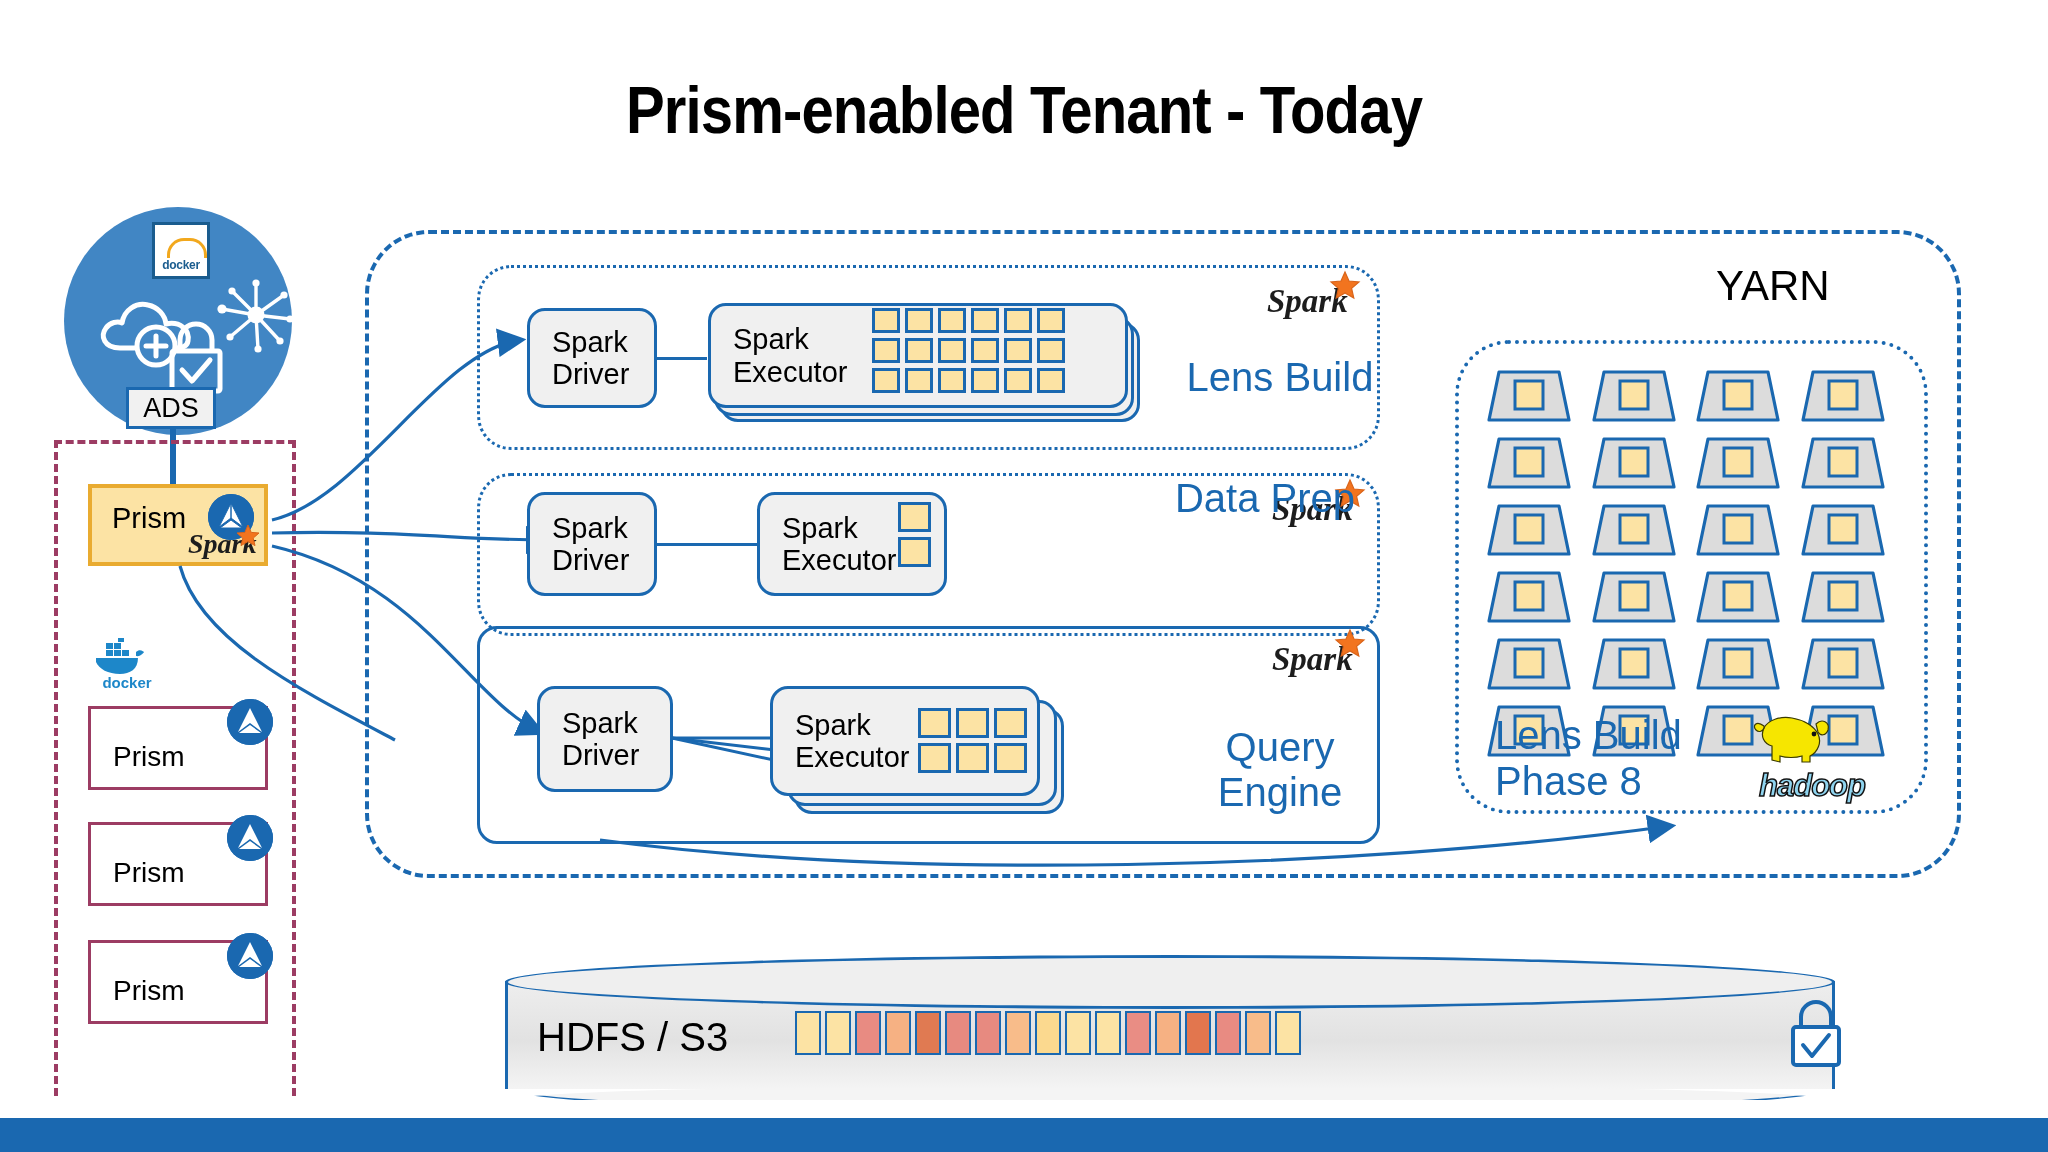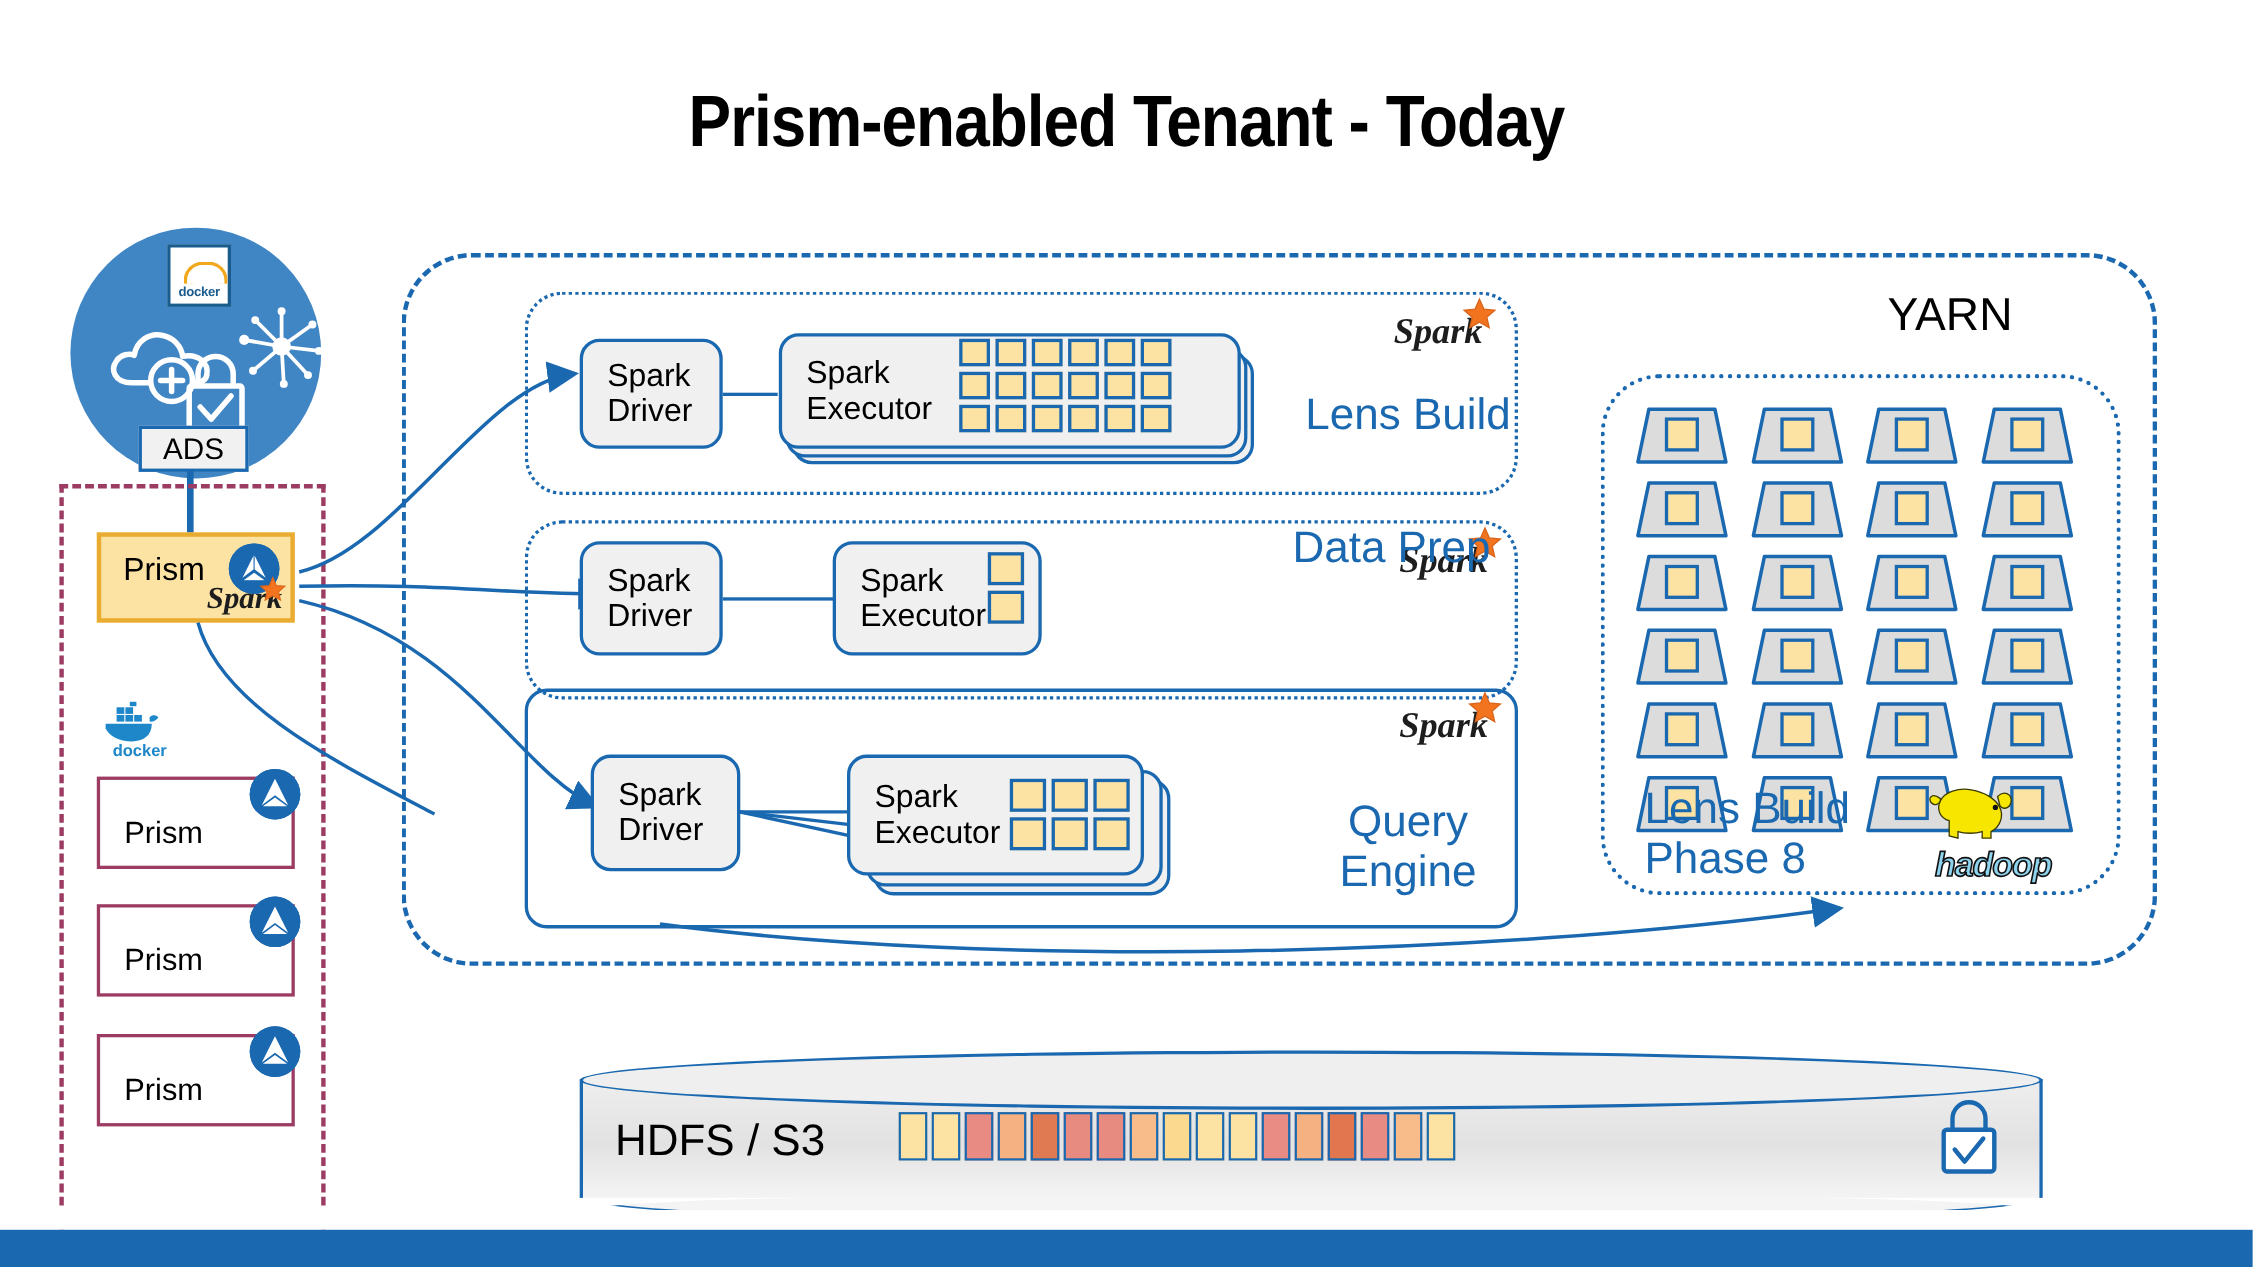--- a/index.html
+++ b/index.html
@@ -21,21 +21,21 @@
   #wd-arc{position:absolute;left:12px;top:13px;width:34px;height:17px;
           border:3px solid #f2a81d;border-bottom:none;border-radius:17px 17px 0 0;}
   #wd-text{font-size:12px;font-weight:bold;color:#1a5c8e;
            letter-spacing:-.3px;margin-bottom:4px;position:relative;z-index:2;}
 
   .wicon{position:absolute;}
   #cloud-icon{left:96px;top:288px;}
   #hub-icon{left:218px;top:275px;}
   #lock-icon{left:163px;top:318px;}
 
-  #ads-box{position:absolute;left:126px;top:387px;width:100px;height:42px;
+  #ads-box{position:absolute;left:126px;top:387px;width:90px;height:42px;
            background:#f1f1f1;border:3px solid #1a68b0;box-sizing:border-box;
            display:flex;align-items:center;justify-content:center;
            font-size:27px;}
   #ads-stem{position:absolute;left:170px;top:427px;width:6px;height:62px;
             background:#1a68b0;}
 
   
   #tenant-box{position:absolute;left:54px;top:440px;width:242px;height:692px;
               border:4px dashed #9c3c63;box-sizing:border-box;}
 
@@ -93,21 +93,21 @@
              row-gap:9px;column-gap:8px;}
   .trap{position:relative;width:88px;height:58px;}
   #p2-label{position:absolute;left:1495px;top:712px;width:250px;
             color:#1a68b0;font-size:40px;line-height:1.15;text-align:left;}
   #hadoop-logo{position:absolute;left:1742px;top:710px;width:140px;text-align:center;}
   #hadoop-word{font-size:31px;font-weight:bold;font-style:italic;color:#8fd4ef;
                -webkit-text-stroke:1.5px #111;letter-spacing:-1px;
                font-family:"Liberation Sans",sans-serif;line-height:1;}
 
   
-  #cyl{position:absolute;left:527px;top:955px;width:1330px;height:160px;}
+  #cyl{position:absolute;left:505px;top:955px;width:1330px;height:160px;padding-left:48px;}
   #cyl-body{position:absolute;left:0;top:26px;width:1330px;height:108px;
             background:linear-gradient(to bottom,#eeeeee 0%,#e2e2e2 55%,#f4f4f4 100%);
             border-left:3px solid #1a68b0;border-right:3px solid #1a68b0;
             box-sizing:border-box;}
   #cyl-top{position:absolute;left:0;top:0;width:1330px;height:54px;
            border:3px solid #1a68b0;border-radius:50%;background:#efefef;
            box-sizing:border-box;}
   #cyl-bot{position:absolute;left:0;top:106px;width:1330px;height:54px;
            border:3px solid #1a68b0;border-radius:50%;
            background:#f4f4f4;box-sizing:border-box;

